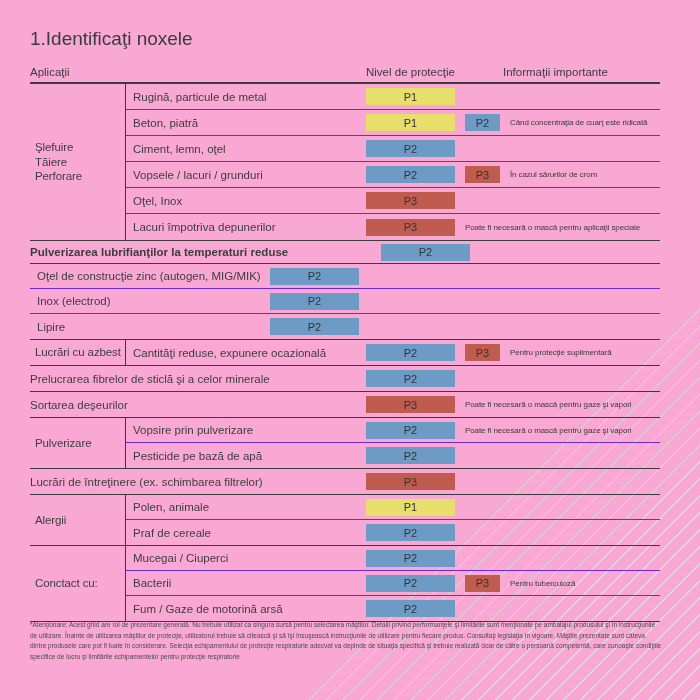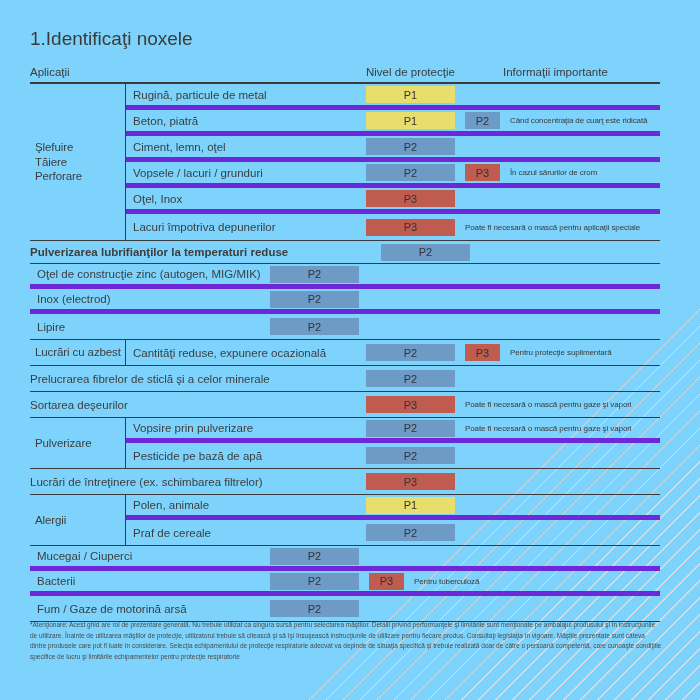--- a/index.html
+++ b/index.html
@@ -1,32 +1,32 @@
 <!DOCTYPE html>
 <html><head>
 <meta charset="utf-8">
 <style>
   html,body{margin:0;padding:0;}
   body{width:700px;height:700px;background:#ffffff;font-family:"Liberation Sans","DejaVu Sans",sans-serif;color:#3d3d3d;position:relative;overflow:hidden;}
-  .canvas{position:absolute;inset:0;width:700px;height:700px;background:#7dd3fc;}
+  .canvas{position:absolute;inset:0;width:700px;height:700px;background:#f9a8d4;}
   
   .hatch{position:absolute;inset:0;background:repeating-linear-gradient(-45deg,#dcdcdc 0 1px,transparent 1px 12px);clip-path:polygon(100% 44%,100% 100%,42% 100%);z-index:0;}
   .content{position:absolute;inset:0;z-index:1;}
   .title{position:absolute;left:30px;top:28px;font-size:19px;color:#3b3b3b;}
   .colhead{position:absolute;top:66px;font-size:11.5px;color:#3b3b3b;}
   .ch-app{left:30px;text-align:center;}
   .ch-level{left:366px;}
   .ch-info{left:503px;}
   .headline{position:absolute;left:30px;top:82px;width:630px;height:2px;background:#3b3b3b;}
   #table{position:absolute;left:30px;top:84px;width:630px;}
   .group{display:flex;border-bottom:1px solid #3b3b3b;box-sizing:border-box;}
   .cat{width:96px;box-sizing:border-box;border-right:1px solid #3b3b3b;display:flex;align-items:center;padding-left:5px;font-size:11.5px;letter-spacing:-0.1px;white-space:pre-line;line-height:1.25;}
   .rows{flex:1;display:flex;flex-direction:column;}
   .row{display:flex;align-items:center;height:25px;box-sizing:border-box;}
-  .rows .row{border-bottom:5px solid #6d28d9;}
+  .rows .row{border-bottom:1px solid #6d28d9;}
   .rows .row:last-child{border-bottom:none;}
   .group.g-first .row{height:26px;}
   .group.full{width:630px;}
   .group.full .row{width:100%;}
   .row.boldrow{height:22px;gap:15px;}
   .row.boldrow .lab{font-weight:bold;}
   .lab{font-size:11.5px;white-space:nowrap;overflow:hidden;}
   .rows .lab{width:240px;box-sizing:border-box;padding-left:7px;}
   .group.full .lab{width:336px;box-sizing:border-box;}
   .badge{width:89px;height:17px;flex:0 0 auto;display:flex;align-items:center;justify-content:center;font-size:11px;color:#333;}
@@ -156,20 +156,21 @@
               <div class="lab">Polen, animale</div>
               <div class="badge" style="background: rgb(232, 222, 108);">P1</div>
             </div>
             <div class="row">
               <div class="lab">Praf de cereale</div>
               <div class="badge" style="background: rgb(109, 155, 198);">P2</div>
             </div>
           </div>
         </div>
         <div class="group">
+          <div class="cat">Conctact cu:</div>
           <div class="rows">
             <div class="row">
               <div class="lab">Mucegai / Ciuperci</div>
               <div class="badge" style="background: rgb(109, 155, 198);">P2</div>
             </div>
             <div class="row">
               <div class="lab">Bacterii</div>
               <div class="badge" style="background: rgb(109, 155, 198);">P2</div>
               <div class="badge small" style="background: rgb(192, 91, 80);">P3</div>
               <div class="note">Pentru tuberculoză</div>

